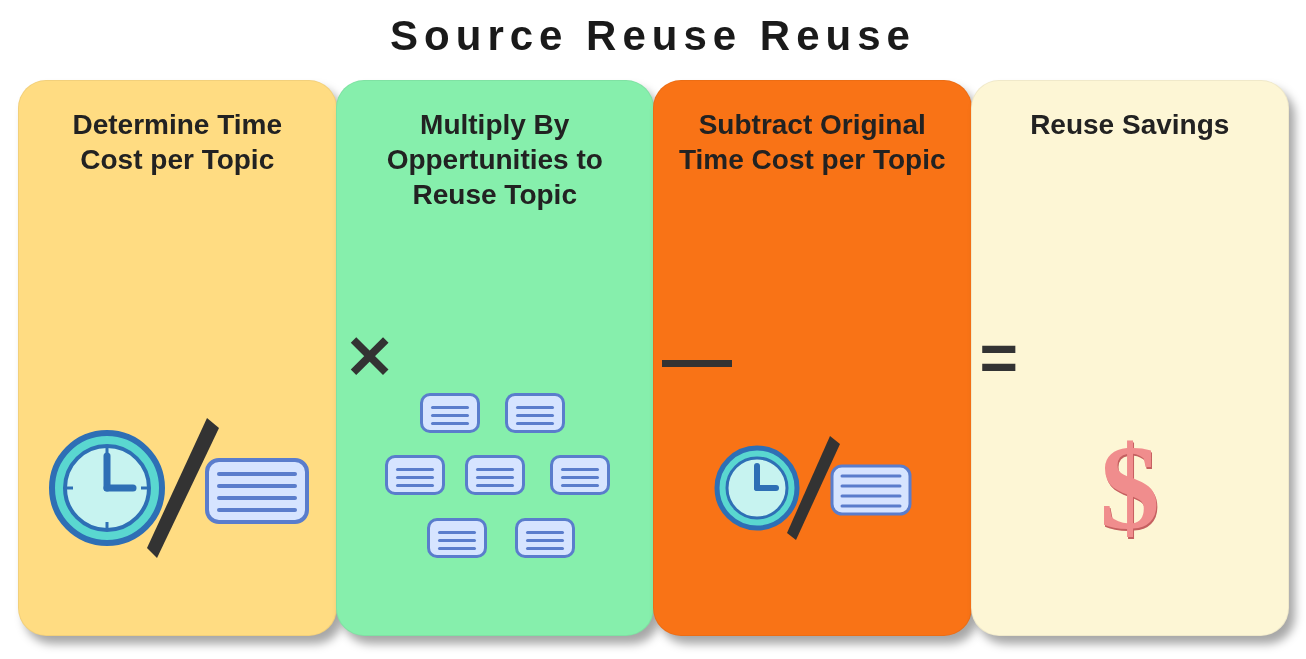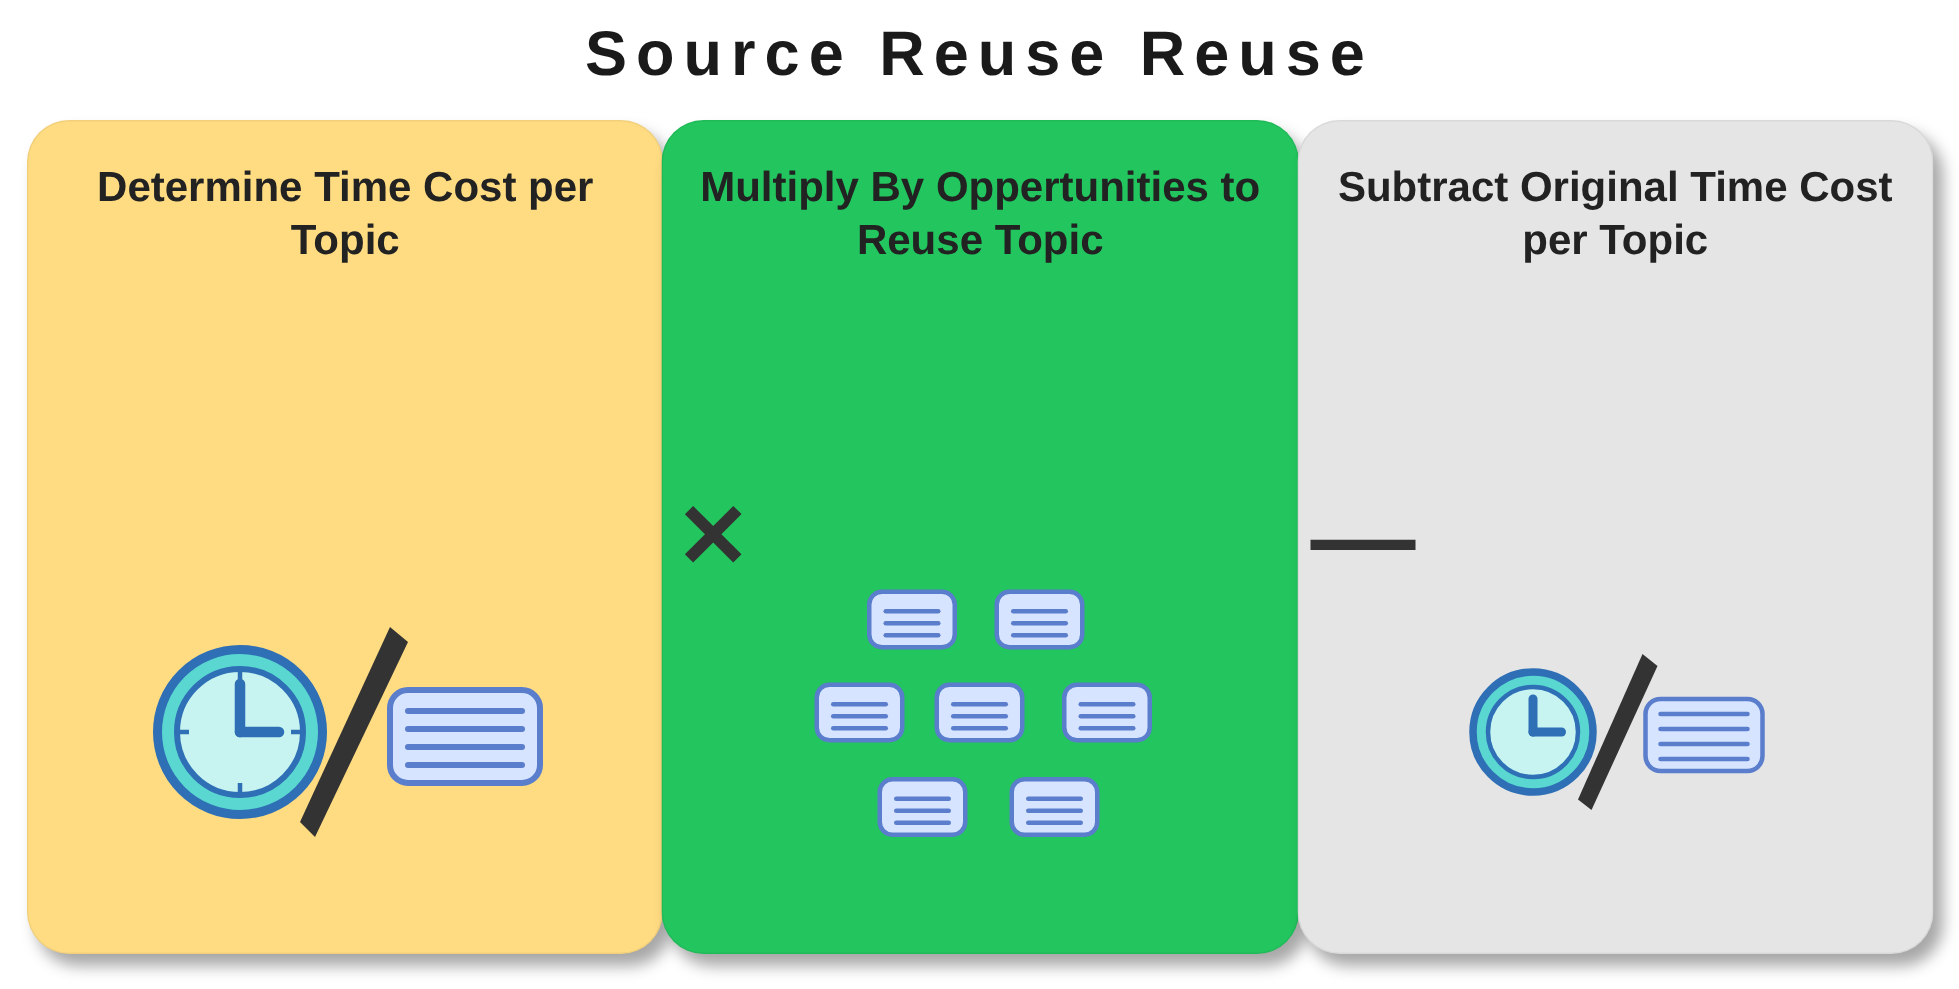--- a/index.html
+++ b/index.html
@@ -1,22 +1,22 @@
 <!DOCTYPE html>
 <html><head>
 <meta charset="utf-8">
 <style>
   html,body{margin:0;padding:0;width:1306px;height:659px;font-family:"Segoe UI",Arial,sans-serif;background:#fff;color:#222}
   .stage{position:relative;width:1306px;height:659px}
   .title{position:absolute;top:12px;left:0;width:100%;text-align:center;font-size:42px;font-weight:700;letter-spacing:6px;color:#1a1a1a}
   .row{position:absolute;top:80px;left:18px;width:1270px;height:556px;display:flex}
   .card{flex:1;position:relative;border-radius:28px;box-shadow:6px 8px 10px rgba(0,0,0,.35);padding:26px 20px;border:1px solid rgba(0,0,0,.05);margin-right:-1px}
   .c1{background:#ffdc82}
-  .c2{background:#22c55e}
-  .c3{background:#e5e5e5}
+  .c2{background:#86efac}
+  .c3{background:#f97316}
   .c4{background:#fdf6d5}
   .label{font-size:28px;font-weight:600;text-align:center;line-height:1.25;color:#222}
   .ill{position:absolute;left:0;right:0;top:260px;bottom:0;display:flex;align-items:center;justify-content:center}
   .op{position:absolute;left:8px;top:50%;transform:translateY(-50%);font-size:60px;font-weight:900;color:#333;font-family:Arial,sans-serif;line-height:1}
   .dollar{font-size:120px;font-weight:700;color:#f08d8d;font-family:Georgia,serif;text-shadow:1px 2px 0 #c56060}
   .chips{position:relative;width:260px;height:190px}
   .chip{position:absolute;width:60px;height:40px;border-radius:10px;background:#d6e4ff;border:3px solid #5a7dcc;box-sizing:border-box}
   .chip::before,.chip::after{content:"";position:absolute;left:8px;right:8px;height:3px;background:#5a7dcc;border-radius:2px}
   .chip::before{top:10px;box-shadow:0 8px 0 #5a7dcc}
   .chip::after{top:26px}
@@ -87,15 +87,22 @@
           <g stroke="#5a7dcc" stroke-width="3" stroke-linecap="round">
             <line x1="140" y1="58" x2="198" y2="58"></line>
               <line x1="140" y1="68" x2="198" y2="68"></line>
             <line x1="140" y1="78" x2="198" y2="78"></line>
               <line x1="140" y1="88" x2="198" y2="88"></line>
           </g>
         </svg>
       </div>
     </div>
 
+    <div class="card c4">
+      <div class="label">Reuse Savings</div>
+      <div class="op" style="font-size:66px">=</div>
+      <div class="ill">
+        <span class="dollar">$</span>
+      </div>
+    </div>
 
   </div>
 </div>
 
 </body></html>

